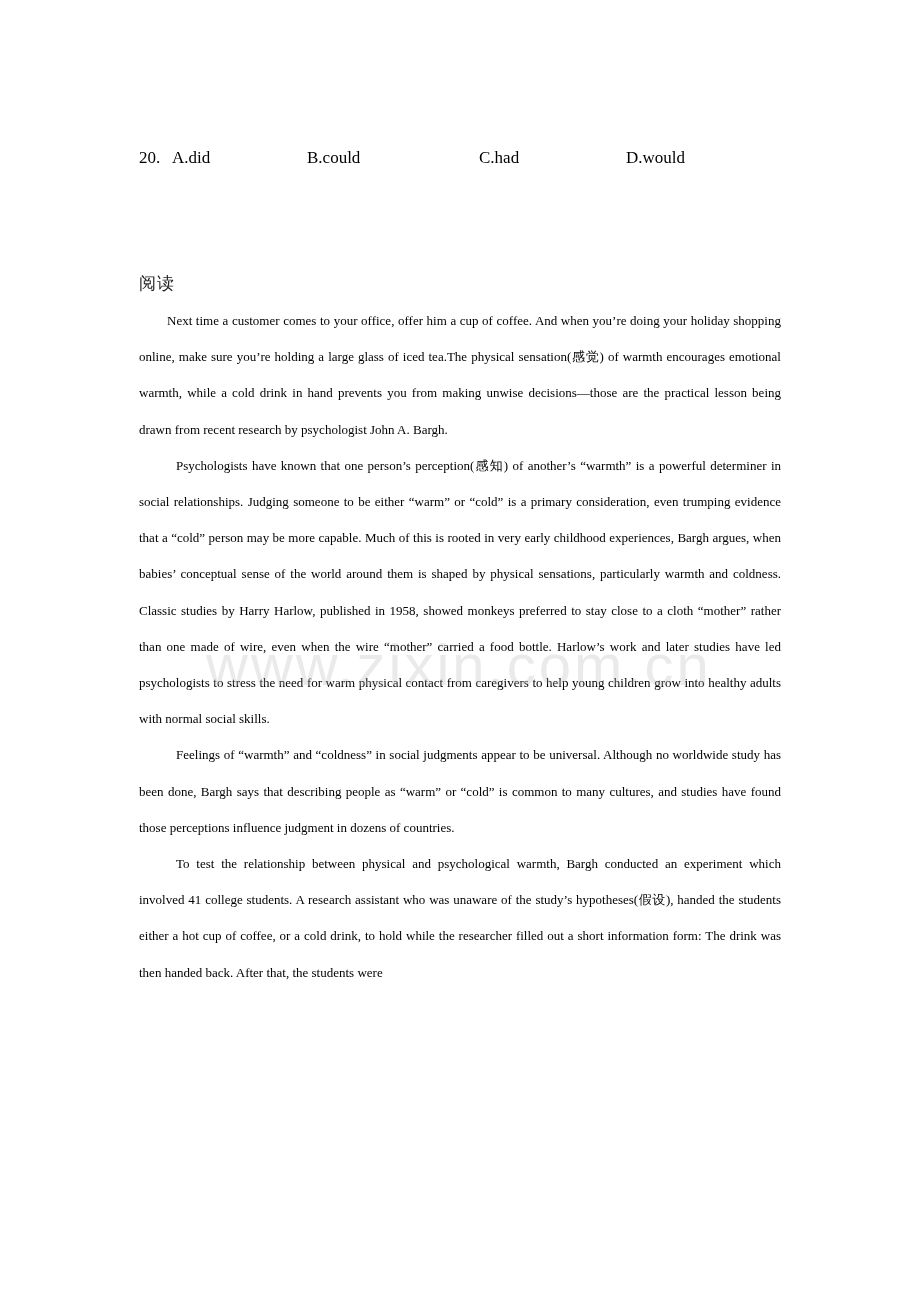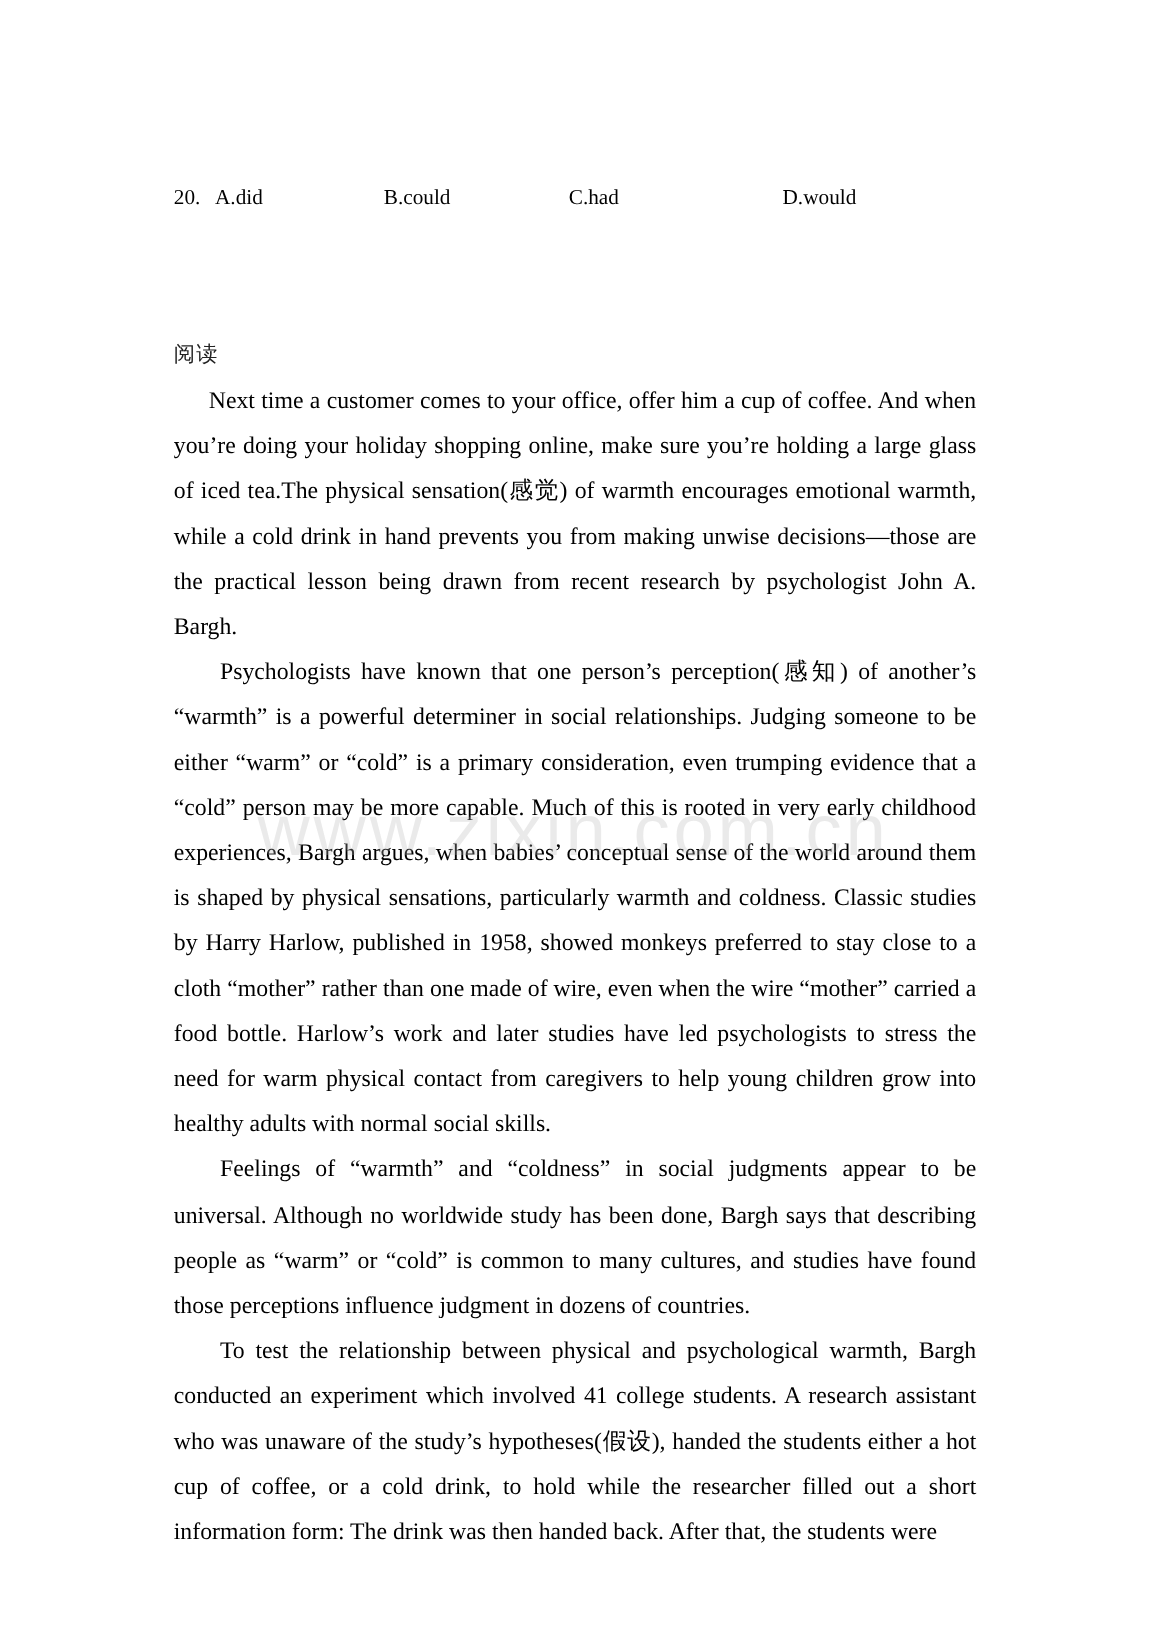--- a/index.html
+++ b/index.html
@@ -32,42 +32,42 @@
       line-height: 24px;
       white-space: nowrap;
     }
     .question-line span {
       position: absolute;
       top: 0;
     }
     .q-num { left: 0; }
     .opt-a { left: 33px; }
     .opt-b { left: 168px; }
-    .opt-c { left: 316px; }
+    .opt-c { left: 340px; }
     .opt-d { left: 487px; }
 
     .section-title {
       position: absolute;
       top: 238px;
       left: 139px;
       font-size: 17px;
       line-height: 24px;
       font-family: Liberation Sans, sans-serif;
       color: #222;
       letter-spacing: 1px;
     }
     .passage {
       position: absolute;
       top: 269px;
       left: 139px;
       width: 642px;
     }
     .para {
       margin: 0;
-      font-size: 19px;
+      font-size: 13px;
       line-height: 36.2px;
       text-align: justify;
       text-indent: 37px;
     }
     .para.first {
       text-indent: 28px;
     }
     .watermark {
       position: absolute;
       left: 206px;

